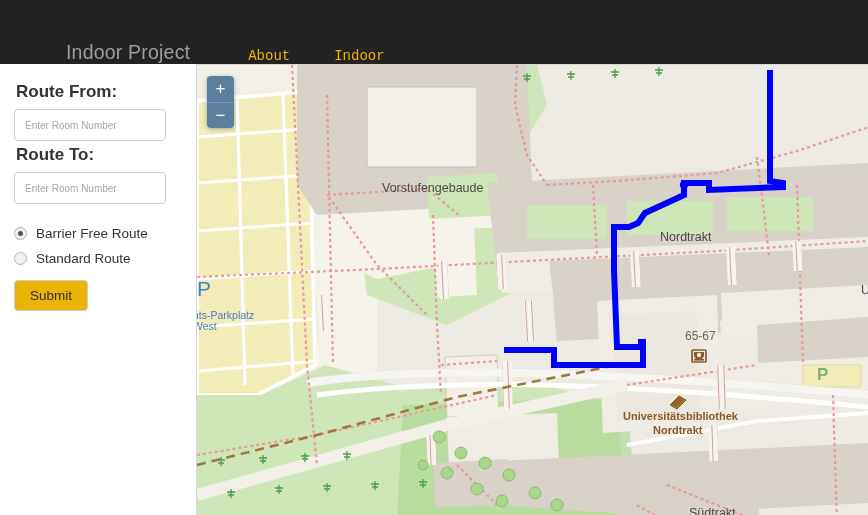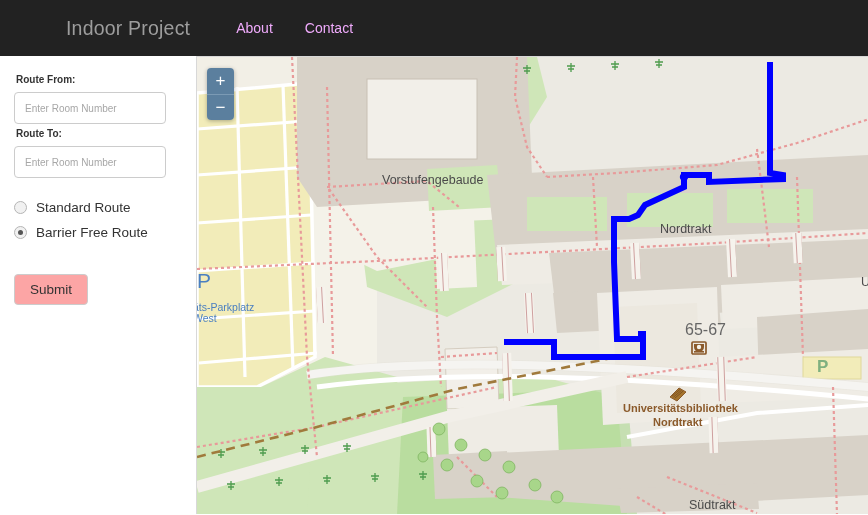--- a/index.html
+++ b/index.html
@@ -6,59 +6,60 @@
   html, body {
     margin: 0; padding: 0;
     width: 868px; height: 515px;
     overflow: hidden;
     background: #ffffff;
     font-family: "Liberation Sans", sans-serif;
   }
 
   
   #navbar {
-    height: 56px;
+    height: 64px;
     background: #222222;
     display: flex;
-    align-items: center;
+    align-items: flex-end;
     padding-left: 66px;
-    gap: 0;
+    gap: 12px;
   }
   #nav-brand {
     color: #9d9d9d;
     font-size: 19.5px;
     letter-spacing: 0.2px;
     padding-right: 30px;
     cursor: pointer;
     white-space: nowrap;
   }
   .nav-link {
-    color: #f0abfc;
+    color: #eab308;
     font-size: 14px;
     padding: 0 16px;
     cursor: pointer;
     white-space: nowrap;
+    font-family: Liberation Mono, monospace;
   }
 
   
   #body-wrap {
     display: flex;
     height: 468px;
     background: #fff;
   }
 
   
   #sidebar {
     width: 196px;
     padding: 14px 14px 0 14px;
     background: #ffffff;
     flex: 0 0 196px;
   }
   .form-label {
-    font-size: 10px;
+    font-size: 17px;
     font-weight: bold;
     color: #333;
     margin: 4px 0 7px 2px;
   }
   .room-input {
     display: block;
     width: 152px;
     height: 32px;
     border: 1px solid #cccccc;
     border-radius: 4px;
@@ -90,25 +91,25 @@
   .radio-dot.checked::after {
     content: "";
     position: absolute;
     left: 3px; top: 3px;
     width: 5px; height: 5px;
     border-radius: 50%;
     background: #555;
   }
   .radio-label { font-size: 13.5px; color: #333; }
   #submit-button {
-    margin-top: 24px;
+    margin-top: 4px;
     padding: 7px 15px;
     font-size: 13.5px;
     color: #333;
-    background: #fca5a5;
+    background: #eab308;
     border: 1px solid #cccccc;
     border-radius: 4px;
     cursor: pointer;
     font-family: "Liberation Sans", sans-serif;
   }
 
   
   #map {
     position: relative;
     flex: 1 1 auto;
@@ -146,54 +147,54 @@
   
   .map-label {
     position: absolute;
     font-family: "Liberation Sans", sans-serif;
     white-space: nowrap;
     pointer-events: none;
     z-index: 12;
   }
   .lbl-building { font-size: 12.5px; color: #4a4a4a; margin-top: 28px; }
   .lbl-amenity  { font-size: 11px;  color: #8b5a2b; font-weight: bold; text-align: center; line-height: 13px; }
-  .lbl-housenum { font-size: 16px; color: #666; }
+  .lbl-housenum { font-size: 12px; color: #666; }
   .lbl-parking  { font-size: 10.5px; color: #4a7fc1; line-height: 12px; }
   .parking-p    { font-size: 21px; color: #4a7fc1; font-weight: normal; }
   .parking-p-green { font-size: 17px; color: #7fb07f; font-weight: bold; }
 
   
   .map-icon { position: absolute; z-index: 13; pointer-events: none; }
 </style>
 </head>
 <body>
 
 <div id="navbar">
   <div id="nav-brand">Indoor Project</div>
   <div class="nav-link">About</div>
-  <div class="nav-link">Contact</div>
+  <div class="nav-link">Indoor</div>
 </div>
 
 <div id="body-wrap">
 
   <div id="sidebar">
     <div class="form-label">Route From:</div>
     <input class="room-input" id="route-from-input" type="text" placeholder="Enter Room Number" style="">
 
     <div class="form-label" id="route-to-label">Route To:</div>
     <input class="room-input" id="route-to-input" type="text" placeholder="Enter Room Number" style="">
 
     <div id="radio-group">
       <div class="radio-row">
+        <span class="radio-dot checked"></span>
+        <span class="radio-label">Barrier Free Route</span>
+      </div>
+      <div class="radio-row">
         <span class="radio-dot"></span>
         <span class="radio-label">Standard Route</span>
-      </div>
-      <div class="radio-row">
-        <span class="radio-dot checked"></span>
-        <span class="radio-label">Barrier Free Route</span>
       </div>
     </div>
 
     <button id="submit-button">Submit</button>
   </div>
 
   <div id="map">
 
     <svg id="map-svg" width="672" height="458" viewBox="0 0 672 458">
       <defs>

